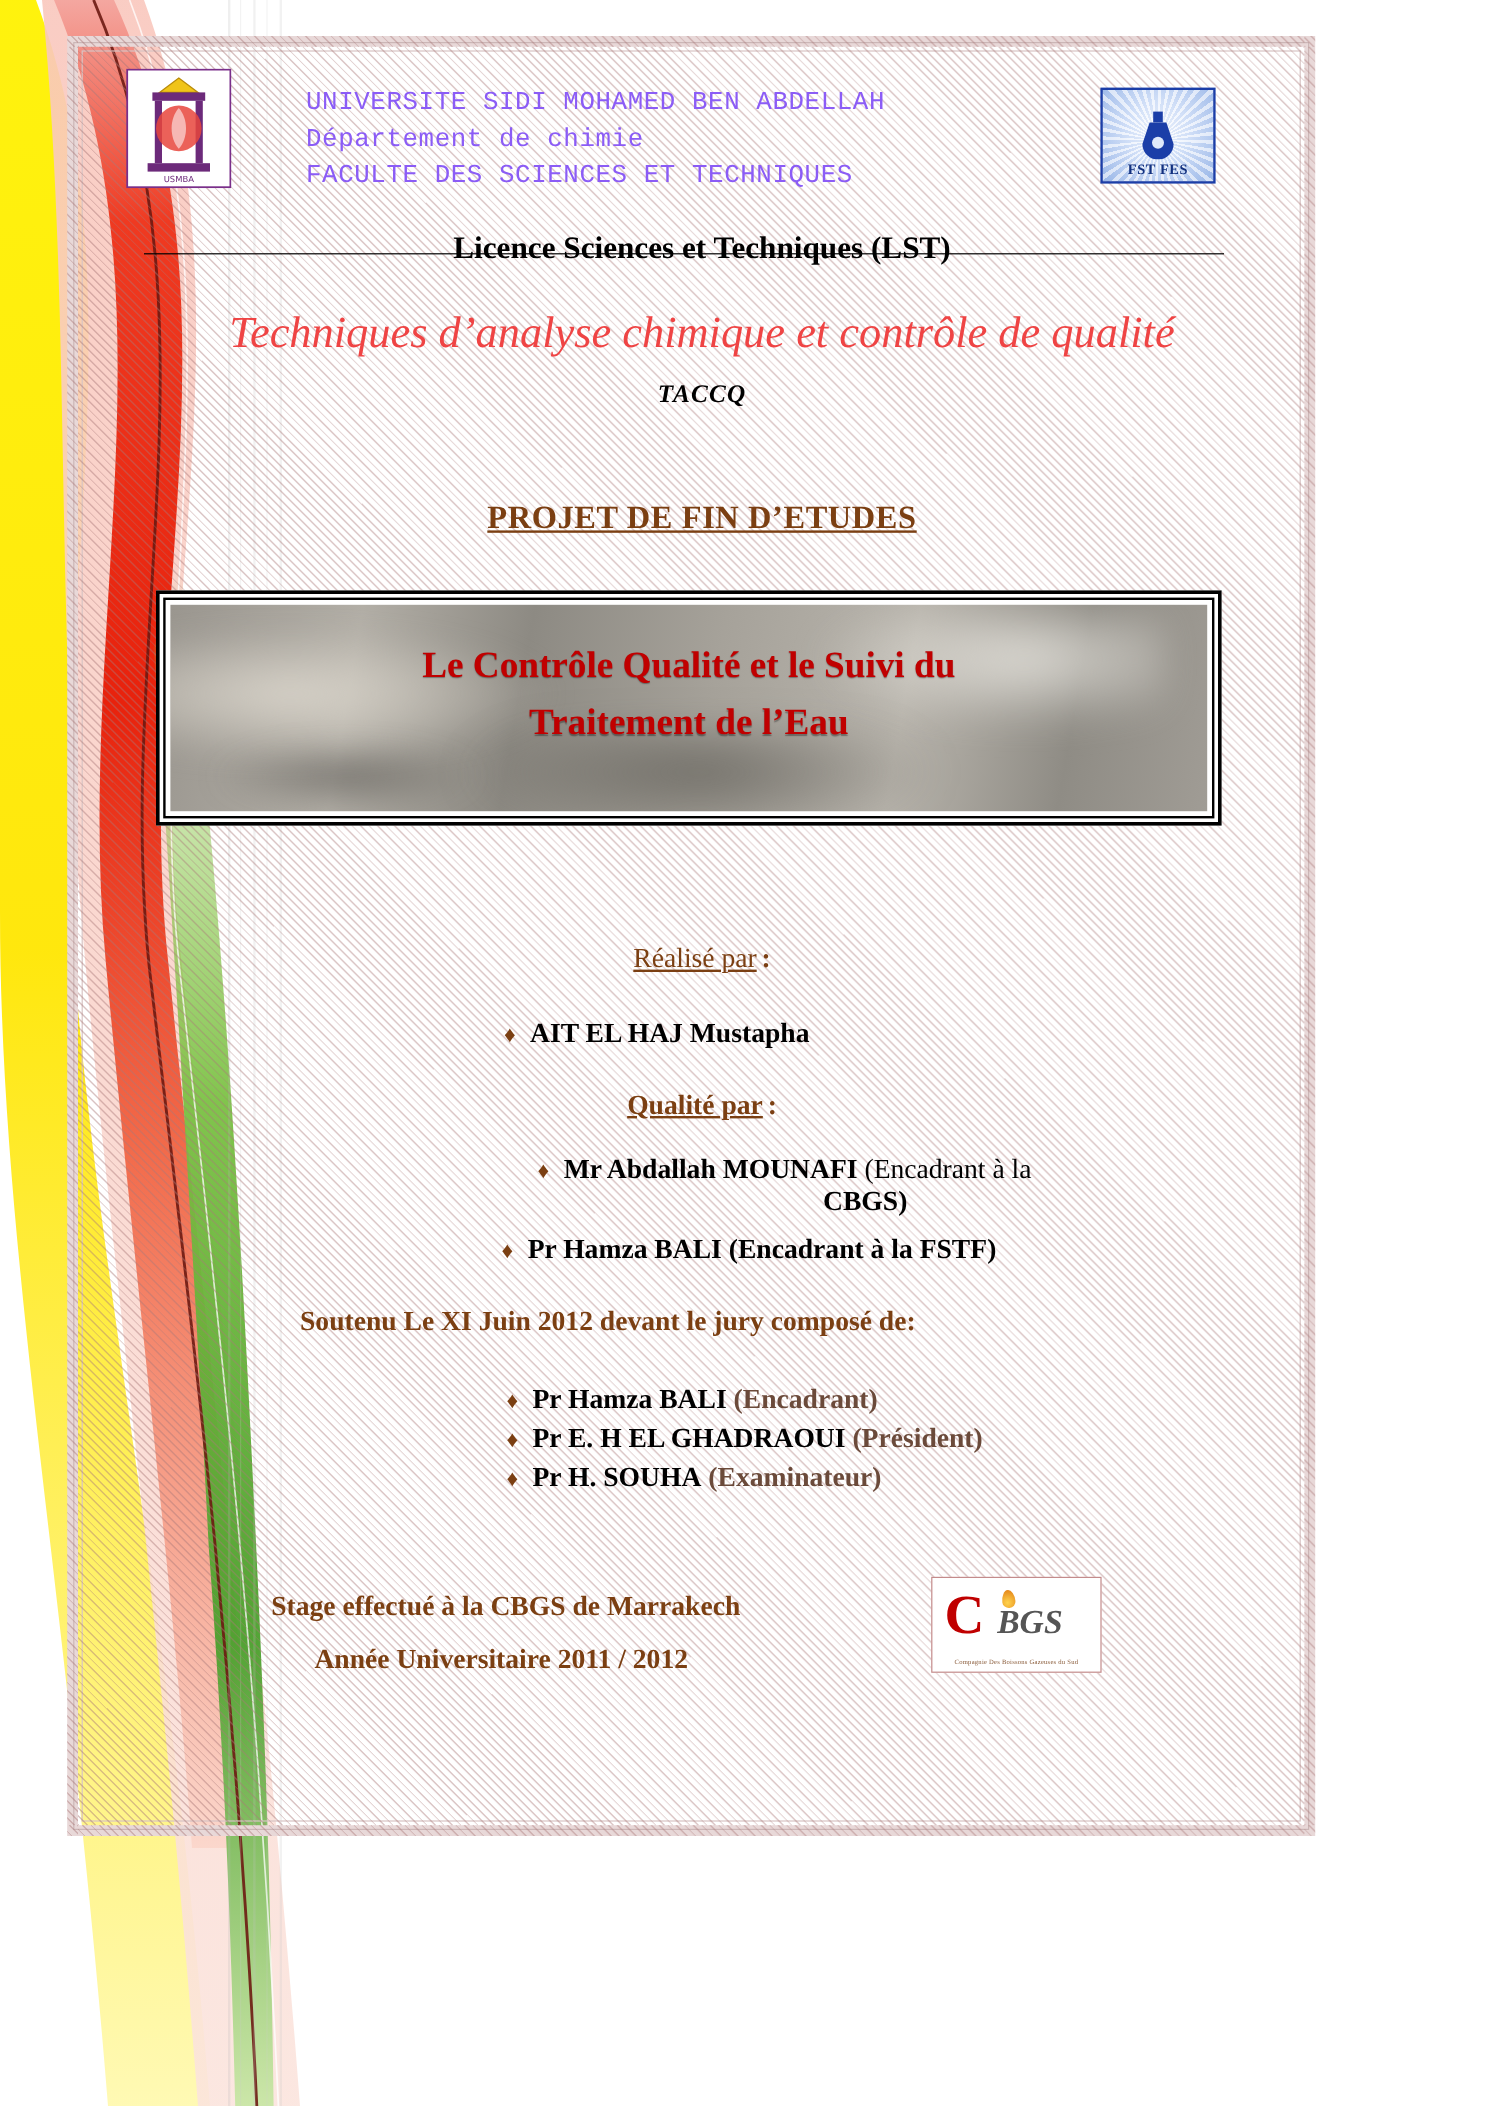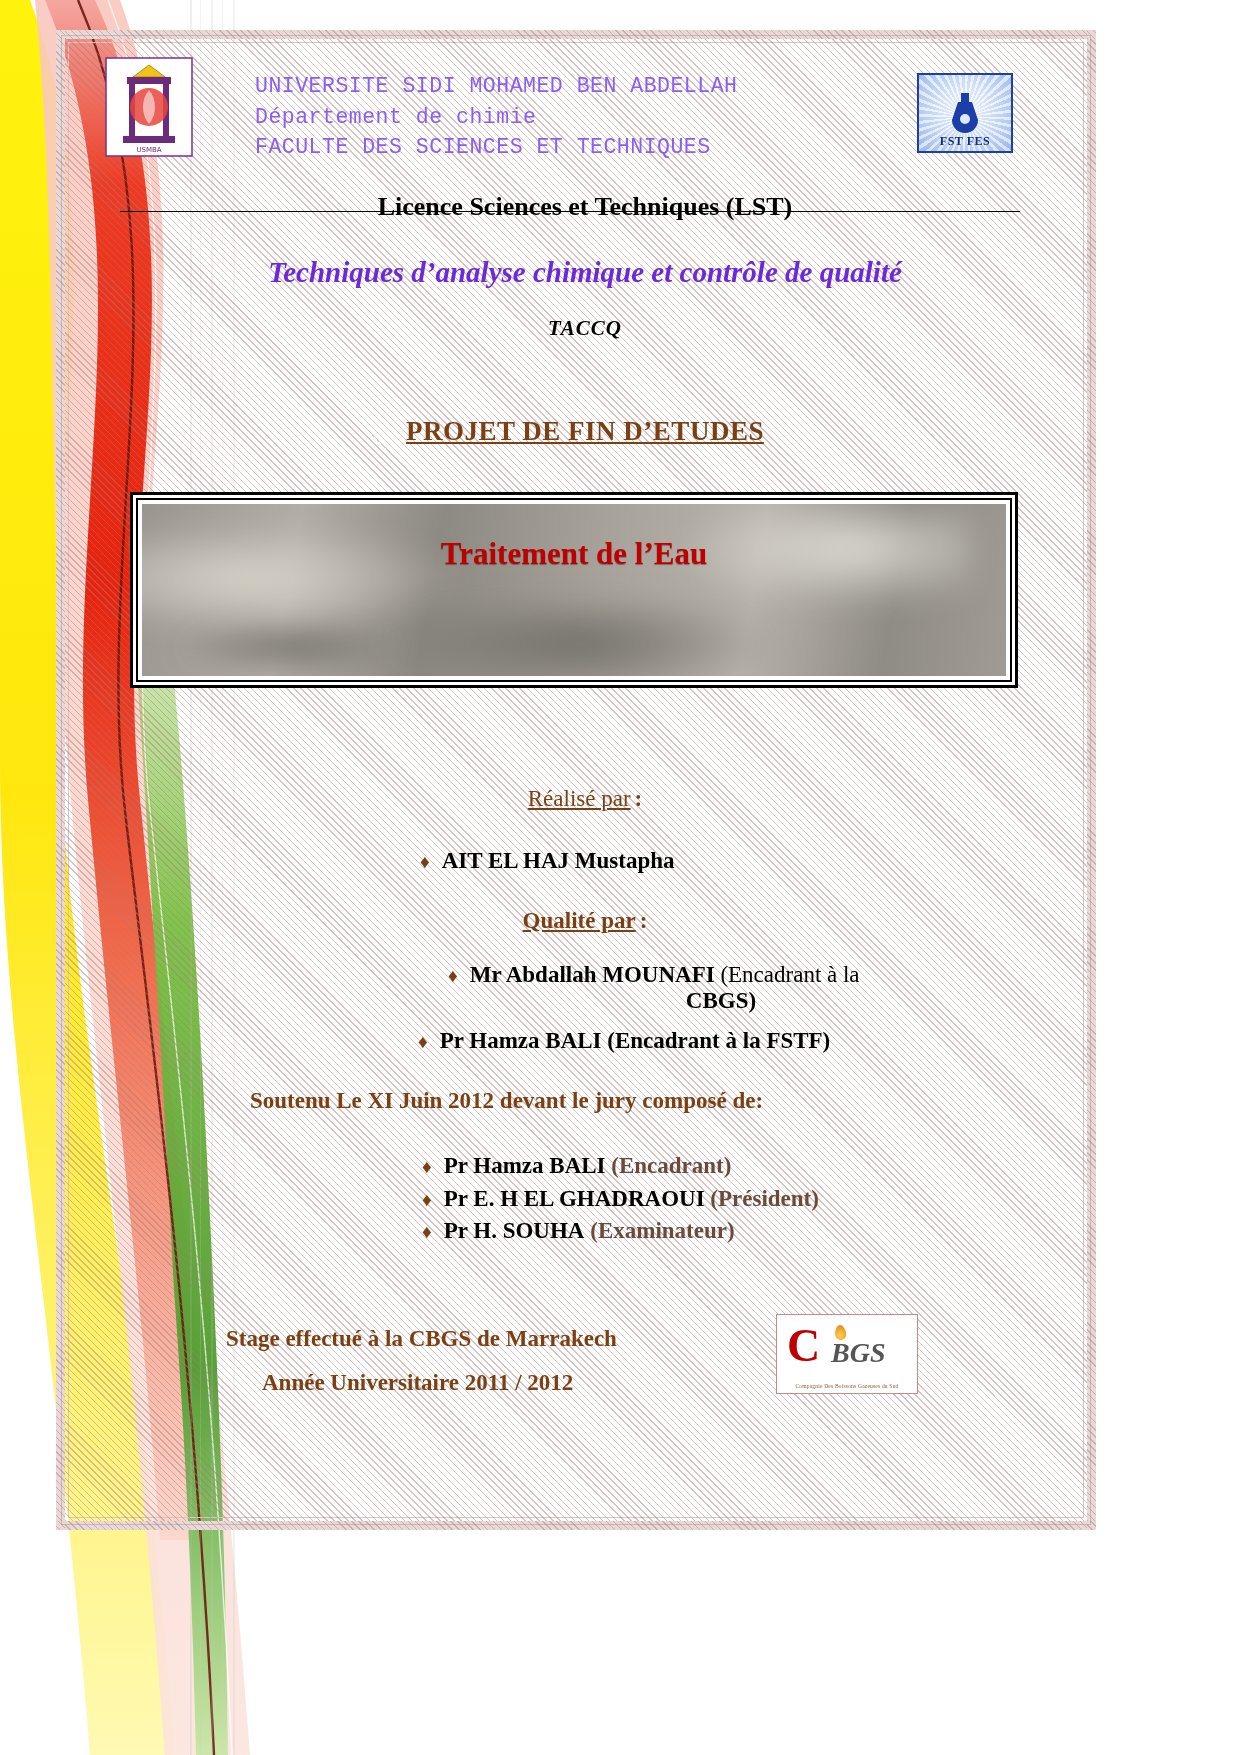--- a/index.html
+++ b/index.html
@@ -141,24 +141,24 @@
     font-size: 26px;
     font-weight: bold;
     color: #000;
   }
   .t-taccq-main {
     position: absolute;
     left: 95px;
     top: 256px;
     width: 980px;
     text-align: center;
-    font-size: 29px;
-    font-weight: bold;
+    font-size: 37px;
+    font-weight: normal;
     font-style: italic;
-    color: #6d28d9;
+    color: #ef4444;
   }
   .t-taccq-abbr {
     position: absolute;
     left: 95px;
     top: 316px;
     width: 980px;
     text-align: center;
     font-size: 21px;
     font-weight: bold;
     font-style: italic;
@@ -499,20 +499,21 @@
   </div>
 
   <div class="pic-frame">
     <div class="pic-frame-inner">
       <div class="pic">
         <div class="blur1"></div>
         <div class="blur2"></div>
         <div class="blur3"></div>
         <div class="blur4"></div>
         <div class="pic-title">
+          <div>Le Contrôle Qualité et le Suivi du</div>
           <div>Traitement de l’Eau</div>
         </div>
       </div>
     </div>
   </div>
 
   <div class="realise-label">
     <span class="u">Réalisé par</span>
     <span class="colon">:</span>
   </div>

